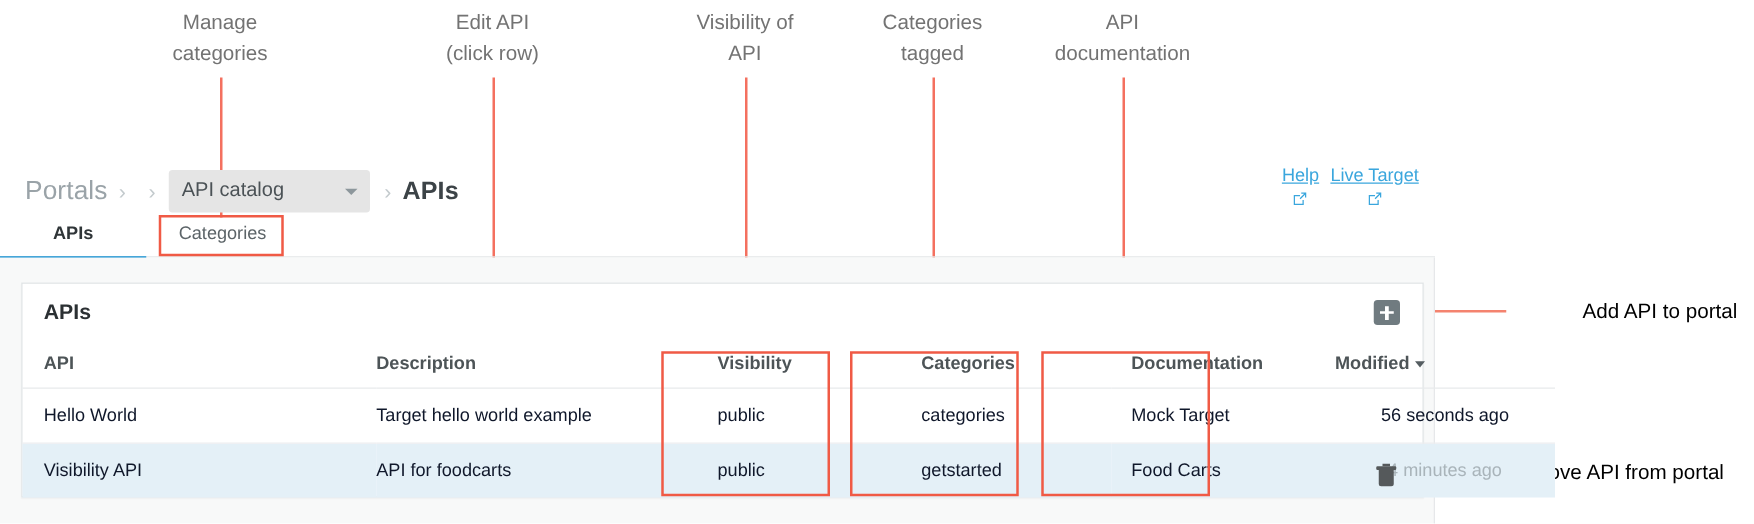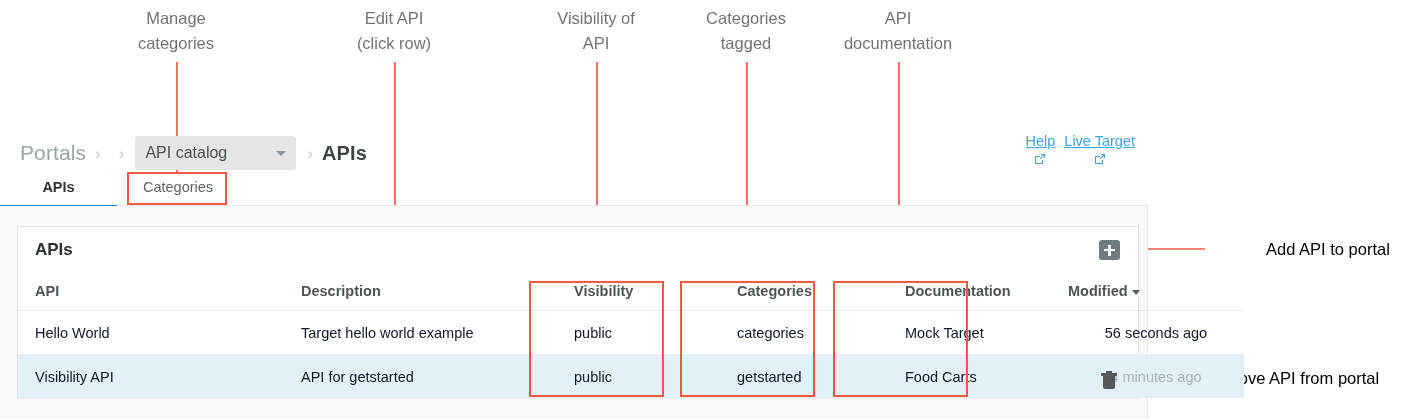--- a/index.html
+++ b/index.html
@@ -350,21 +350,21 @@
         <tr>
           <td class="c-api">Hello World</td>
           <td class="c-desc">Target hello world example</td>
           <td class="c-vis">public</td>
           <td class="c-cat">categories</td>
           <td class="c-doc">Mock Target</td>
           <td class="c-mod">56 seconds ago</td>
         </tr>
         <tr class="row-sel">
           <td class="c-api">Visibility API</td>
-          <td class="c-desc">API for getstarted</td>
+          <td class="c-desc">API for foodcarts</td>
           <td class="c-vis">public</td>
           <td class="c-cat">getstarted</td>
           <td class="c-doc">Food Carts</td>
           <td class="c-mod muted-modified">4 minutes ago</td>
         </tr>
       </tbody>
     </table>
 
     <div class="trash">
       <span class="handle"></span>

